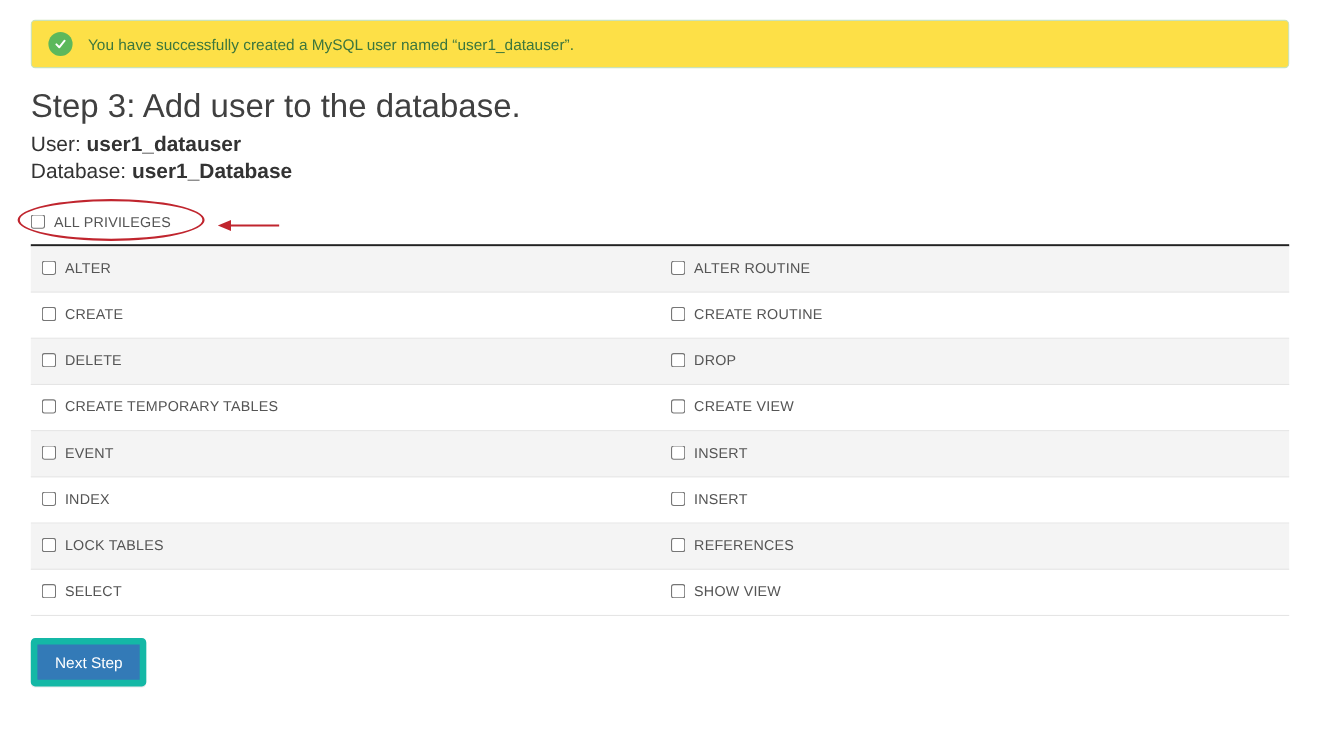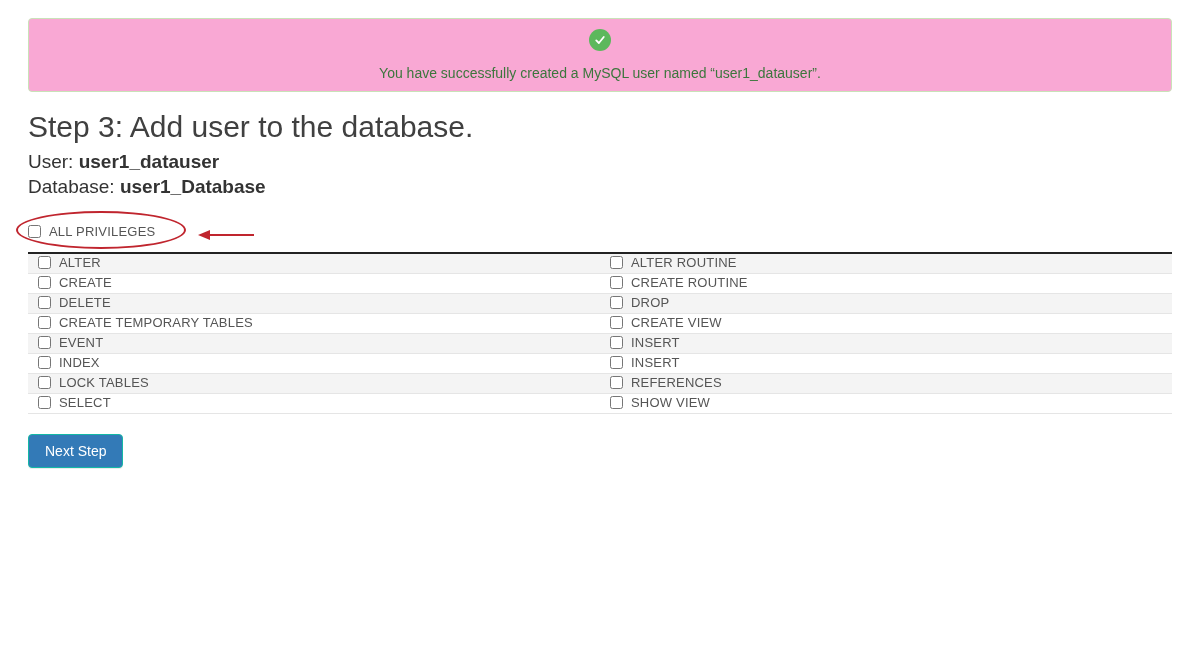--- a/index.html
+++ b/index.html
@@ -11,26 +11,25 @@
       background: #fff;
       padding: 18px 28px;
     }
 
     
     .alert {
       display: flex;
       align-items: center;
       gap: 14px;
       border: 1px solid #c9e2b8;
-      background: #f9a8d4;
+      background: #fde047;
       color: #3c763d;
       border-radius: 4px;
       padding: 10px 15px;
       margin-bottom: 18px;
-      flex-direction: column;
     }
     .alert .icon {
       width: 22px;
       height: 22px;
       border-radius: 50%;
       background: #5cb85c;
       display: inline-flex;
       align-items: center;
       justify-content: center;
       flex: 0 0 22px;
@@ -99,35 +98,35 @@
       margin-top: 6px;
       margin-bottom: 0;
     }
 
     table.priv-table {
       width: 100%;
       border-collapse: collapse;
     }
     table.priv-table td {
       width: 50%;
-      padding: 1px 10px;
+      padding: 12px 10px;
       vertical-align: middle;
       font-size: 13px;
       color: #555;
       margin-top: 12px;
     }
     table.priv-table tr:nth-child(odd)  td { background: #f4f4f4; }
     table.priv-table tr:nth-child(even) td { background: #ffffff; }
     table.priv-table tr { border-bottom: 1px solid #e5e5e5; }
 
     .btn {
       display: inline-block;
       margin-top: 20px;
       padding: 8px 16px;
-      border: 1px solid #14b8a6;
+      border: 6px solid #14b8a6;
       background: #337ab7;
       color: #fff;
       border-radius: 4px;
       font-size: 14px;
       cursor: pointer;
       box-shadow: 0 1px 0 rgba(0,0,0,.08);
     }
   </style>
 </head>
 <body>

